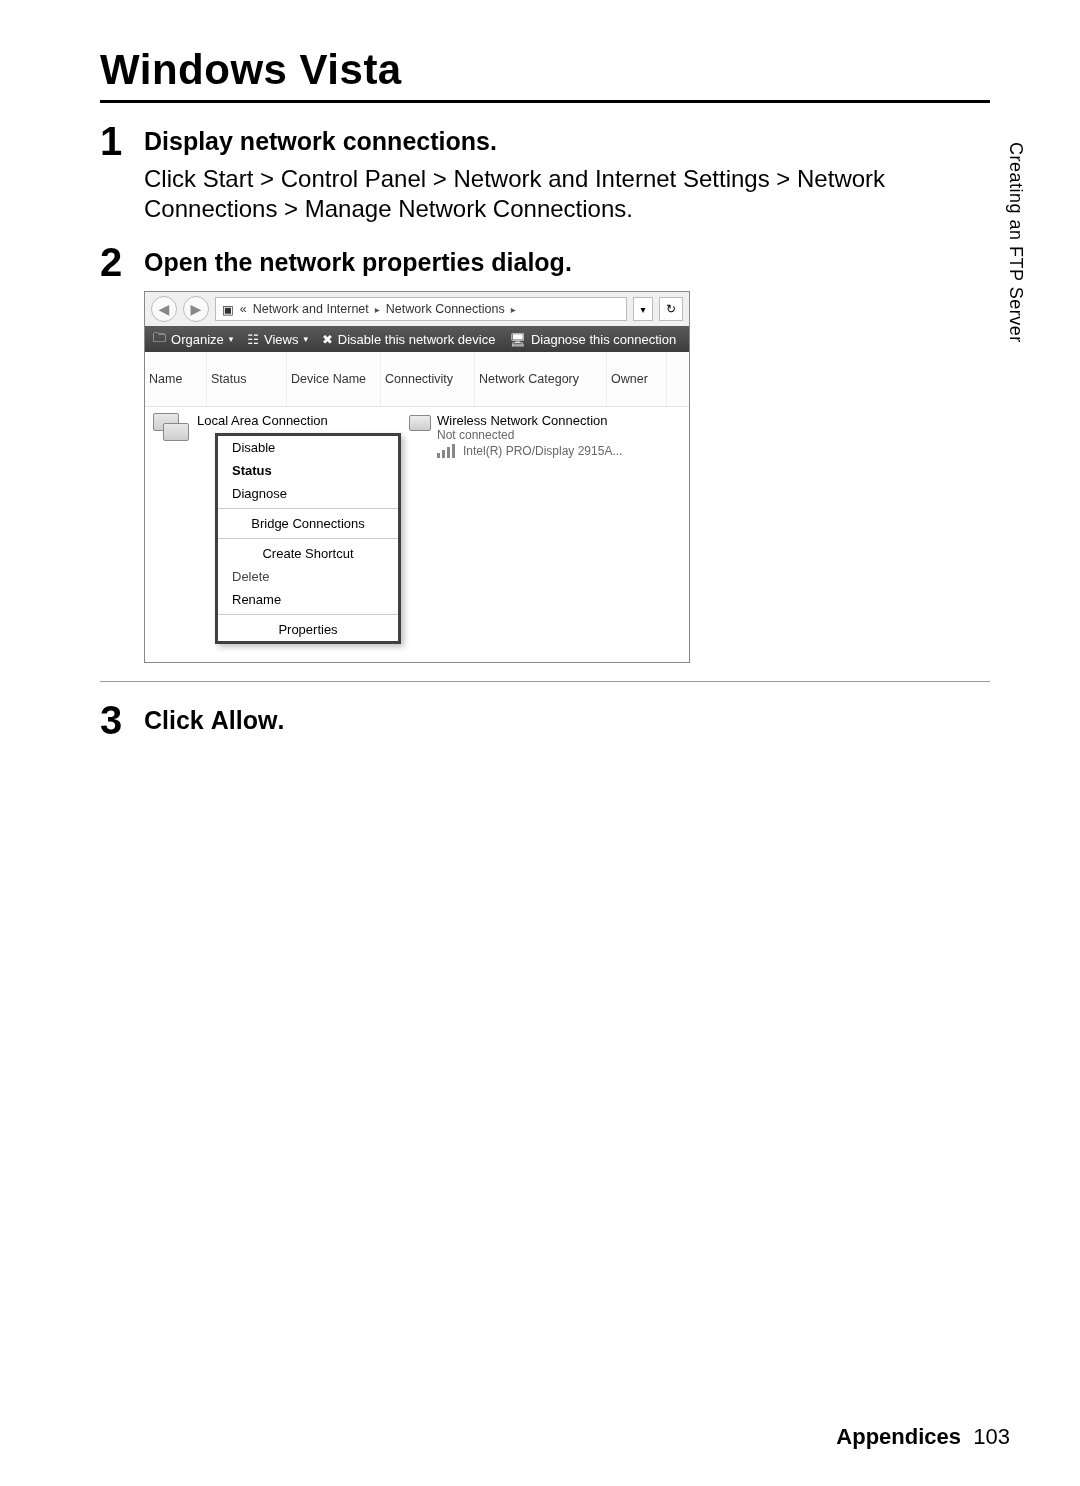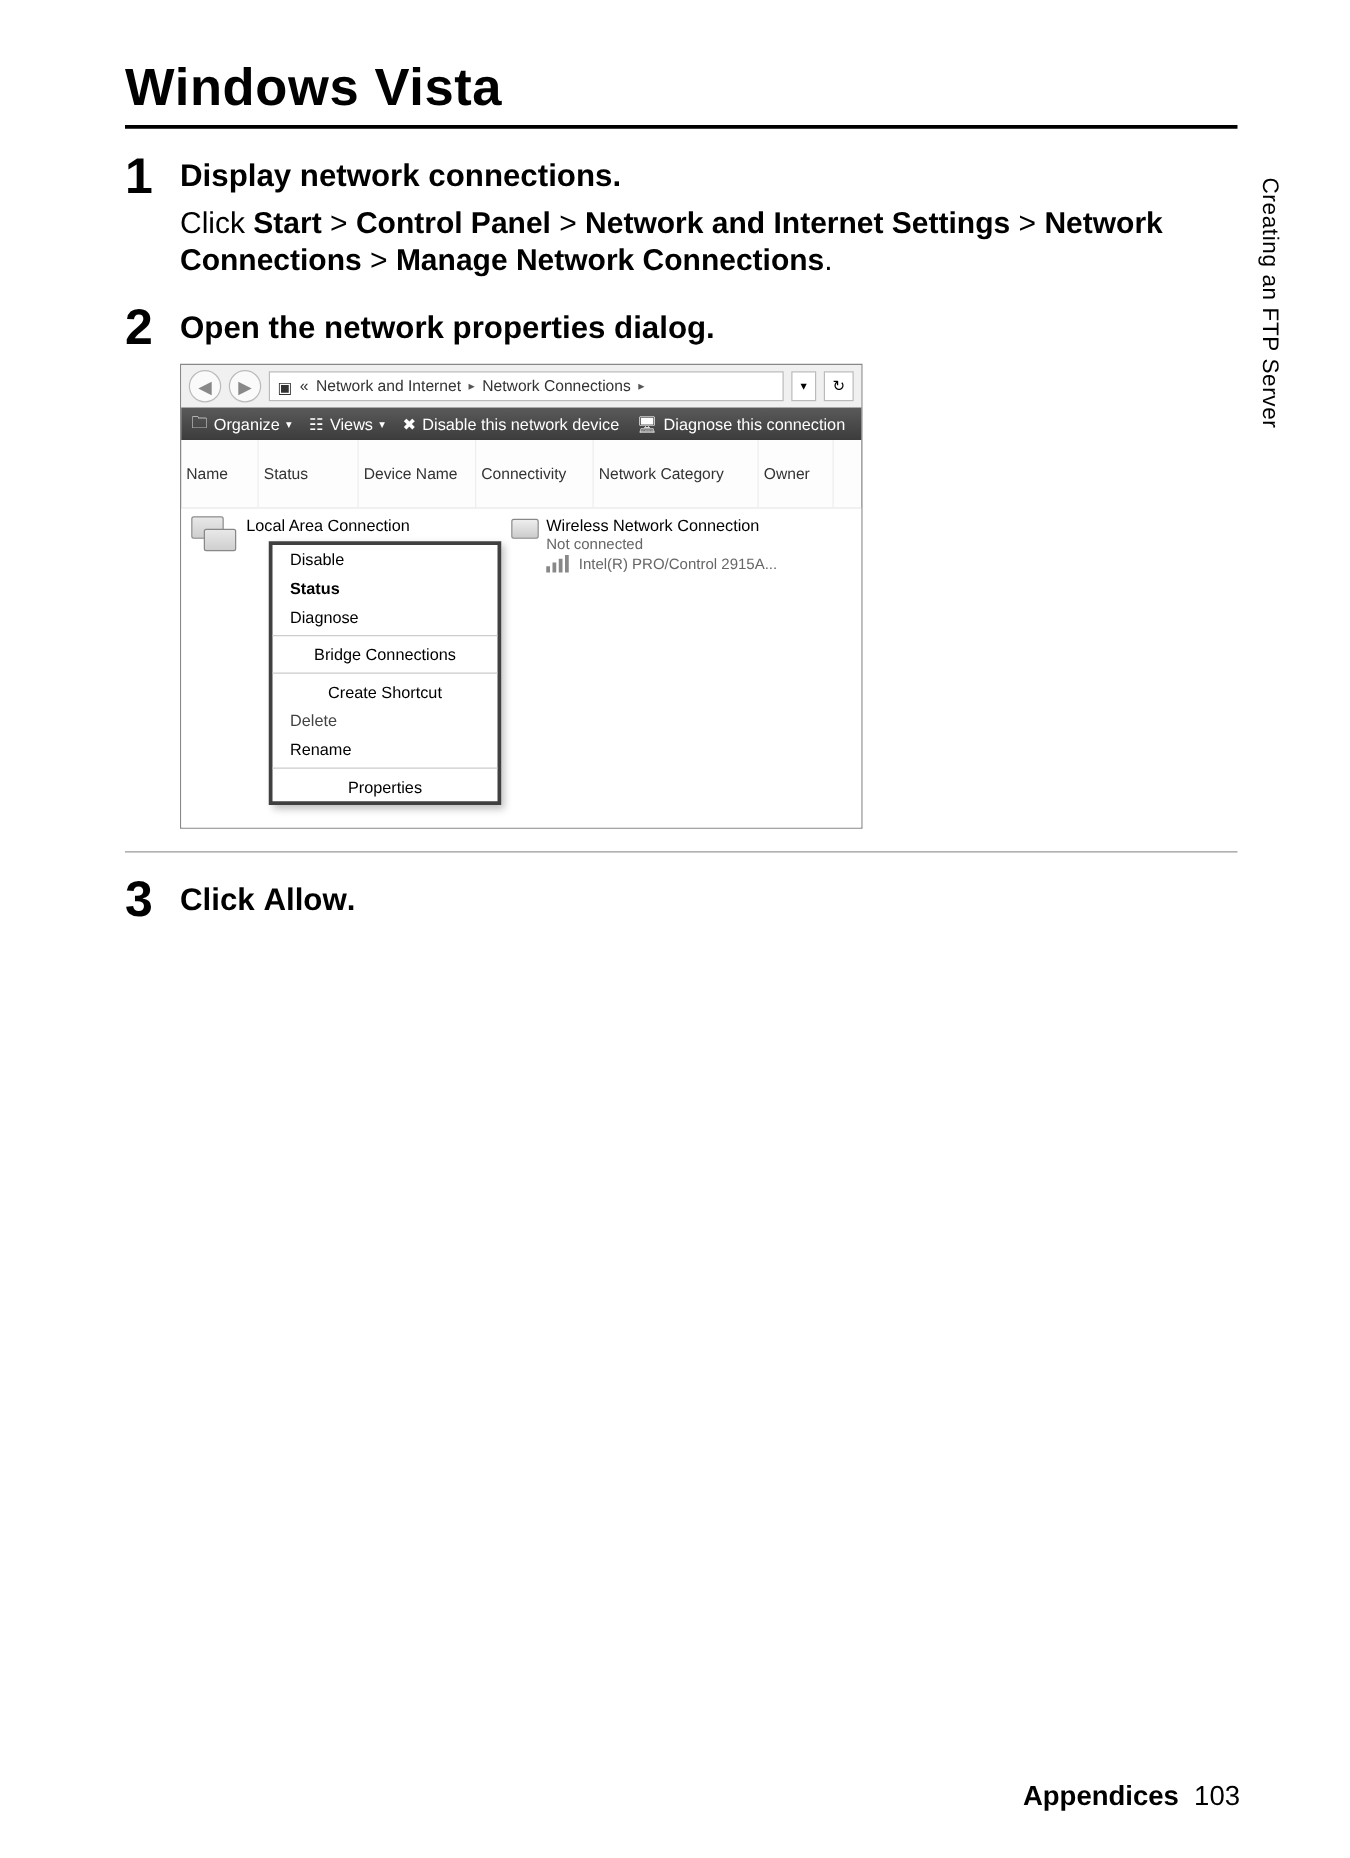--- a/index.html
+++ b/index.html
@@ -46,38 +46,38 @@
   }
   .step-title {
     font-size: 25px;
     font-weight: bold;
     margin: 0 0 8px 0;
   }
   .step-desc {
     font-size: 24px;
     line-height: 1.25;
   }
-  .step-desc b { font-weight: bold; }
+  .step-desc b { font-weight: normal; }
   hr.step-divider {
     border: none;
     border-top: 1px solid #999;
     margin: 18px 0 0 0;
   }
   .side-tab {
     position: absolute;
     top: 142px;
     right: 54px;
     writing-mode: vertical-rl;
     font-size: 18px;
     letter-spacing: 0.5px;
   }
   .footer {
     position: absolute;
     bottom: 36px;
-    right: 88px;
+    right: 70px;
     font-size: 22px;
   }
   .footer b { font-weight: bold; }
 
   
   .screenshot {
     width: 544px;
     border: 1px solid #888;
     margin-top: 14px;
     font-size: 14px;
@@ -283,21 +283,21 @@
               <div class="wl-text">
                 <div class="t1">Wireless Network Connection</div>
                 <div class="t2">Not connected</div>
                 <div style="display:flex;align-items:flex-end;gap:6px;">
                   <div class="wl-icon" style="margin-top:0;">
                       <span></span>
                       <span></span>
                       <span></span>
                       <span></span>
                     </div>
-                  <div class="t2">Intel(R) PRO/Control 2915A...</div>
+                  <div class="t2">Intel(R) PRO/Display 2915A...</div>
                 </div>
               </div>
             </div>
           </div>
         </div>
       </div>
 
     </div>
   </div>
 

